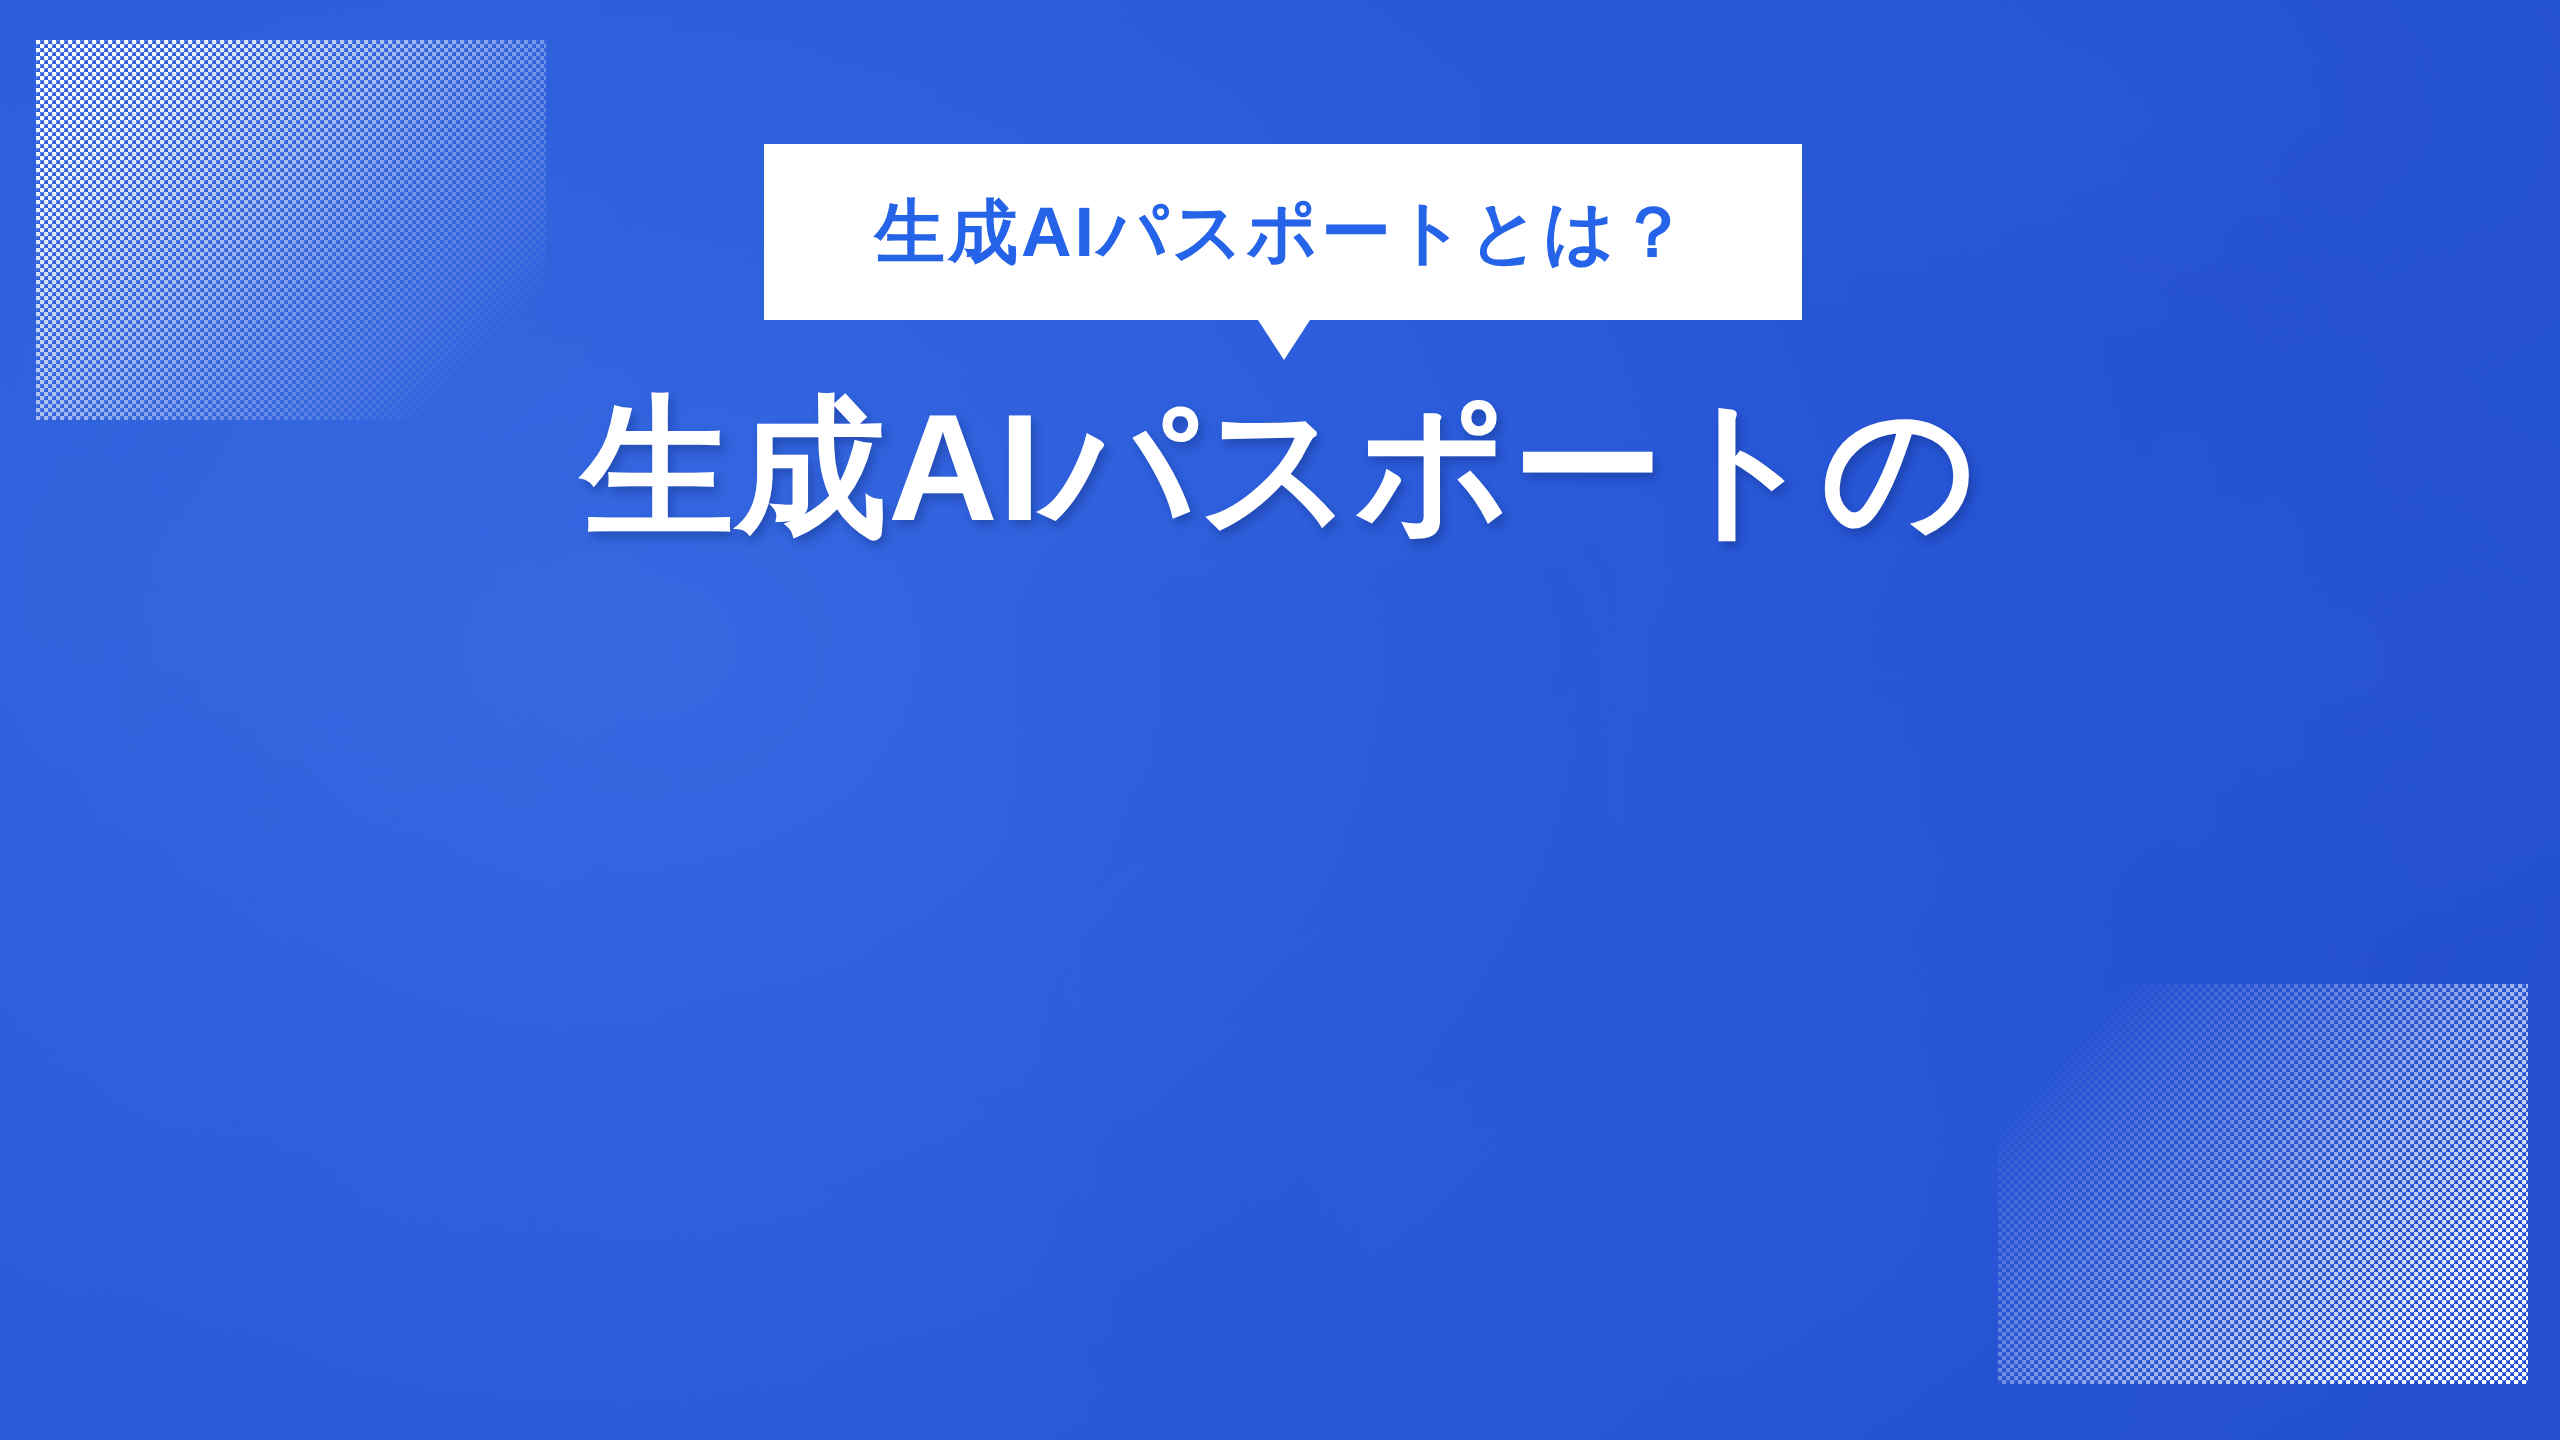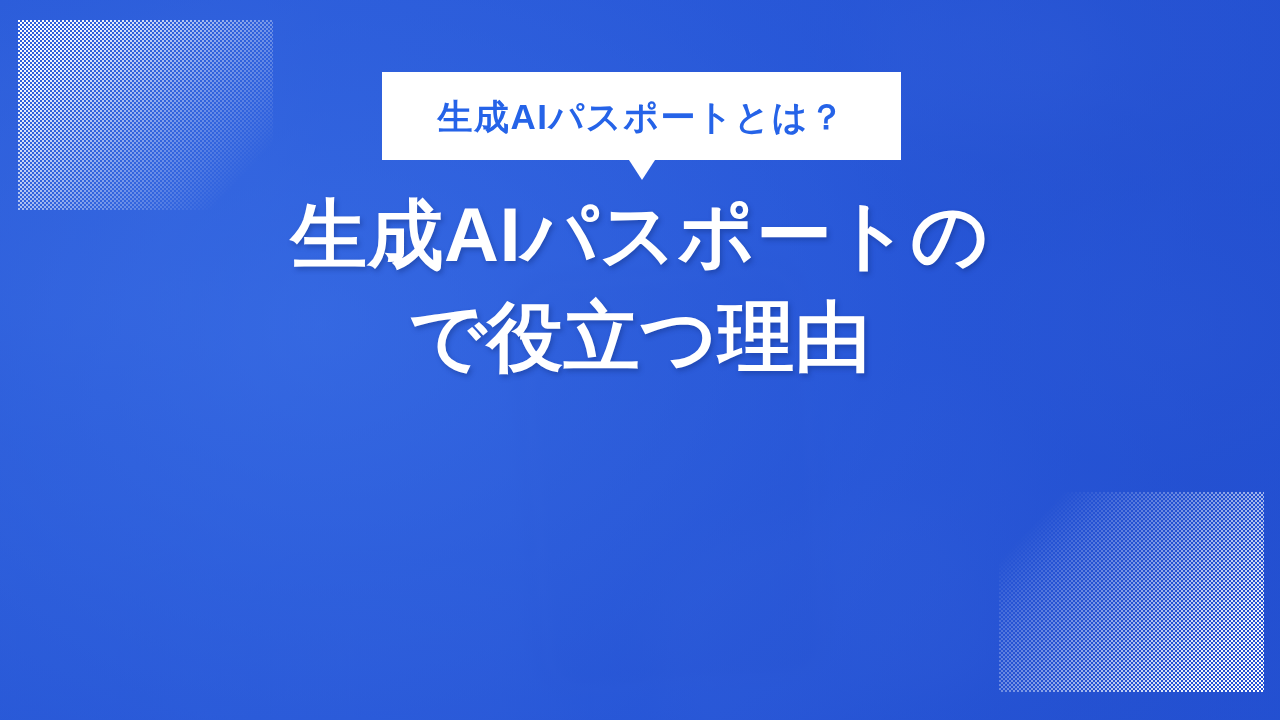--- a/index.html
+++ b/index.html
@@ -216,16 +216,15 @@
 
   <div class="badge-wrap">
     <div class="badge-box">
       <span class="badge-text">生成AIパスポートとは？</span>
     </div>
     <div class="badge-tail"></div>
   </div>
 
   <div class="headline">
     <span class="line">生成AIパスポートの</span>
-    <span class="line">で役立つ理由</span>
   </div>
 
 </div>
 
 </body></html>

